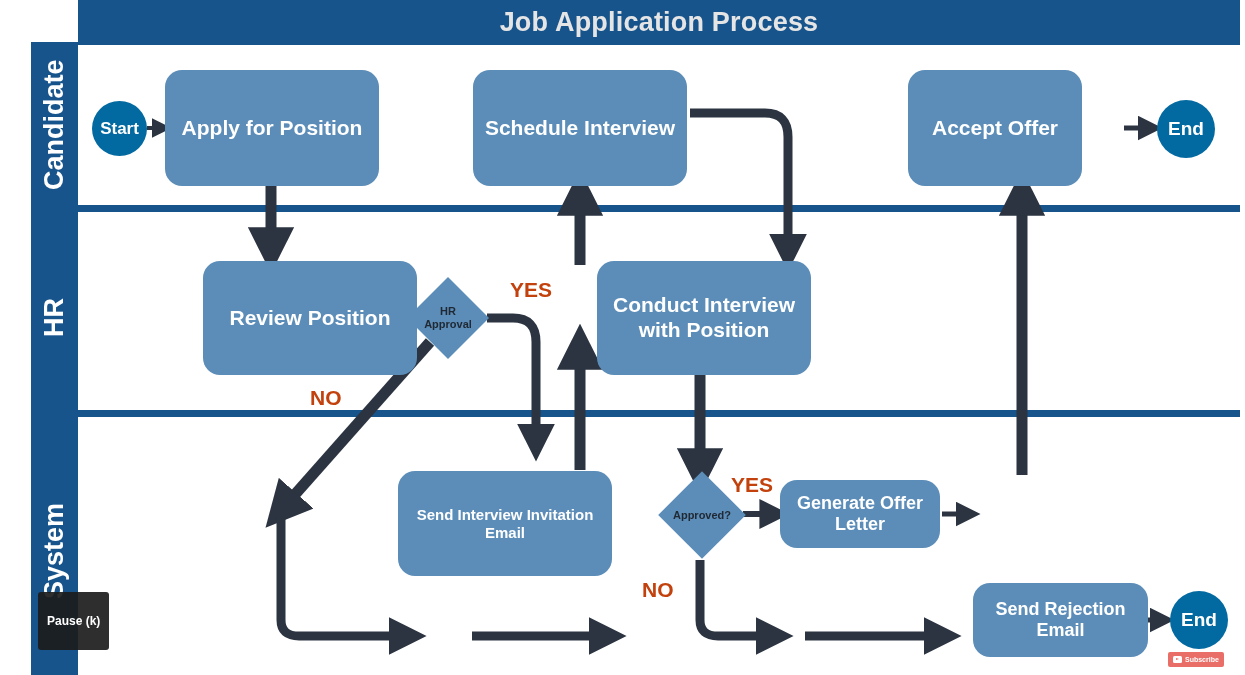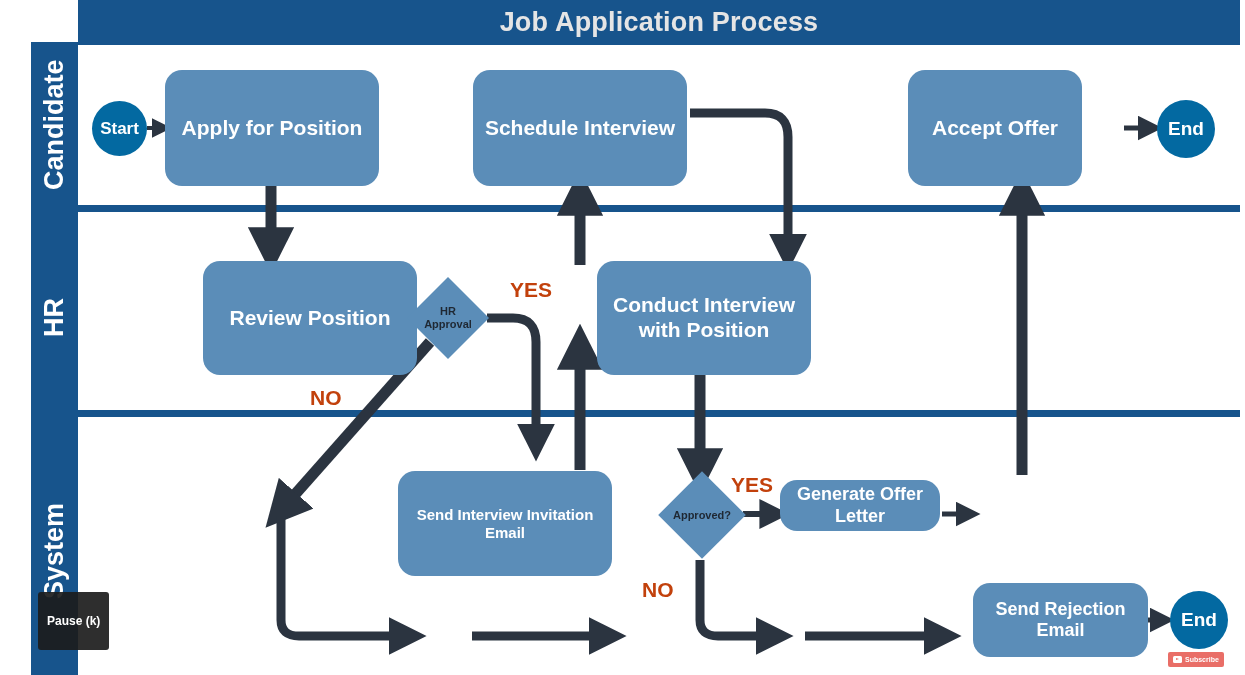--- a/index.html
+++ b/index.html
@@ -268,21 +268,21 @@
 
   <div class="node-box" style="left:597px;top:261px;width:214px;height:114px;font-size:21px;">Conduct Interview with Position</div>
 
   <div class="node-box" style="left:398px;top:471px;width:214px;height:105px;font-size:15px;">Send Interview Invitation Email</div>
 
   <div class="node-diamond" style="left:658px;top:470px;width:88px;height:90px;">
     <div class="dia-shape" style="width:62px;height:62px;"></div>
     <div class="dia-text">Approved?</div>
   </div>
 
-  <div class="node-box" style="left:780px;top:480px;width:160px;height:51px;font-size:18px;">Generate Offer Letter</div>
+  <div class="node-box" style="left:780px;top:480px;width:160px;height:68px;font-size:18px;">Generate Offer Letter</div>
 
 
   <div class="node-box" style="left:973px;top:583px;width:175px;height:74px;font-size:18px;">Send Rejection Email</div>
 
   <div class="node-circle" style="left:1170px;top:591px;width:58px;height:58px;font-size:19px;">End</div>
 
   <div class="edge-label" style="left:510px;top:278px;">YES</div>
   <div class="edge-label" style="left:310px;top:386px;">NO</div>
   <div class="edge-label" style="left:731px;top:473px;">YES</div>
   <div class="edge-label" style="left:642px;top:578px;">NO</div>

